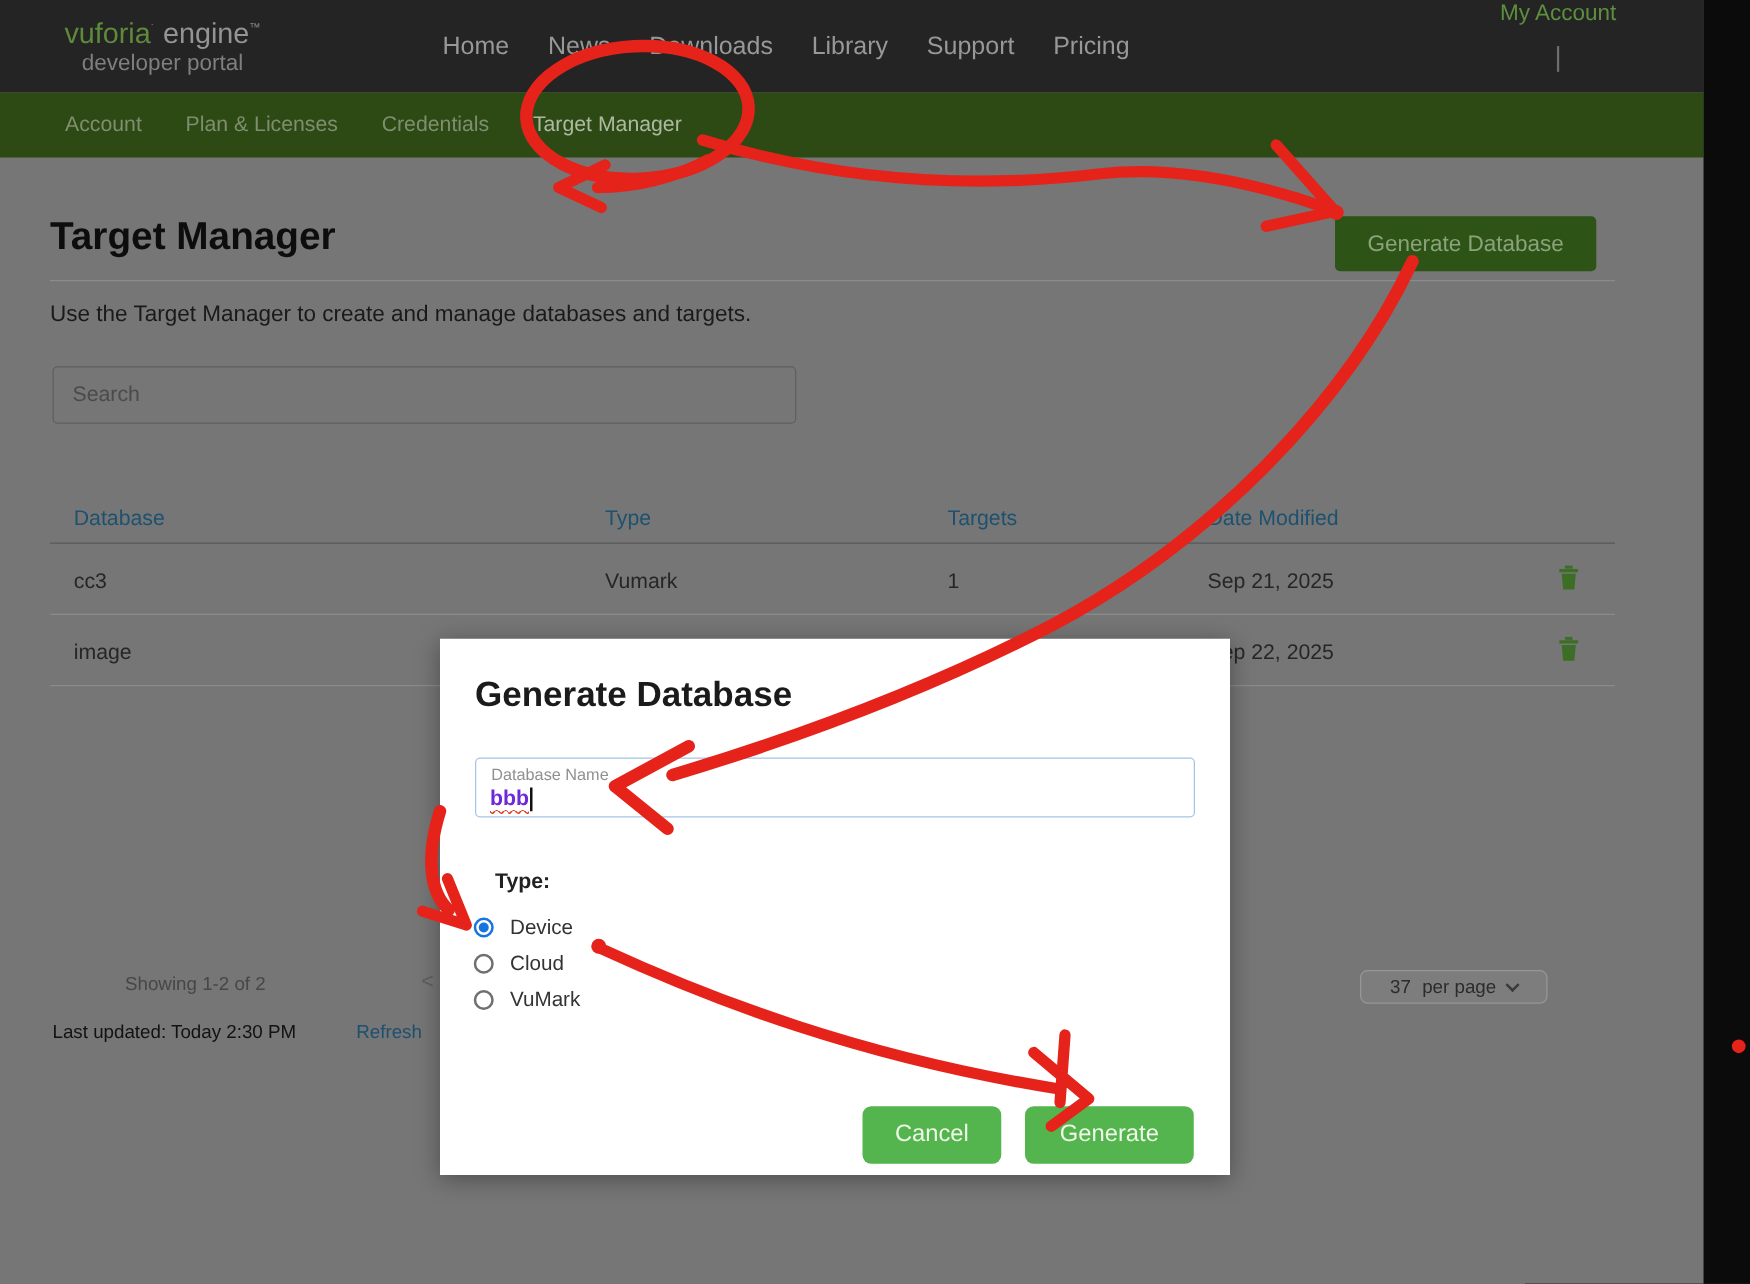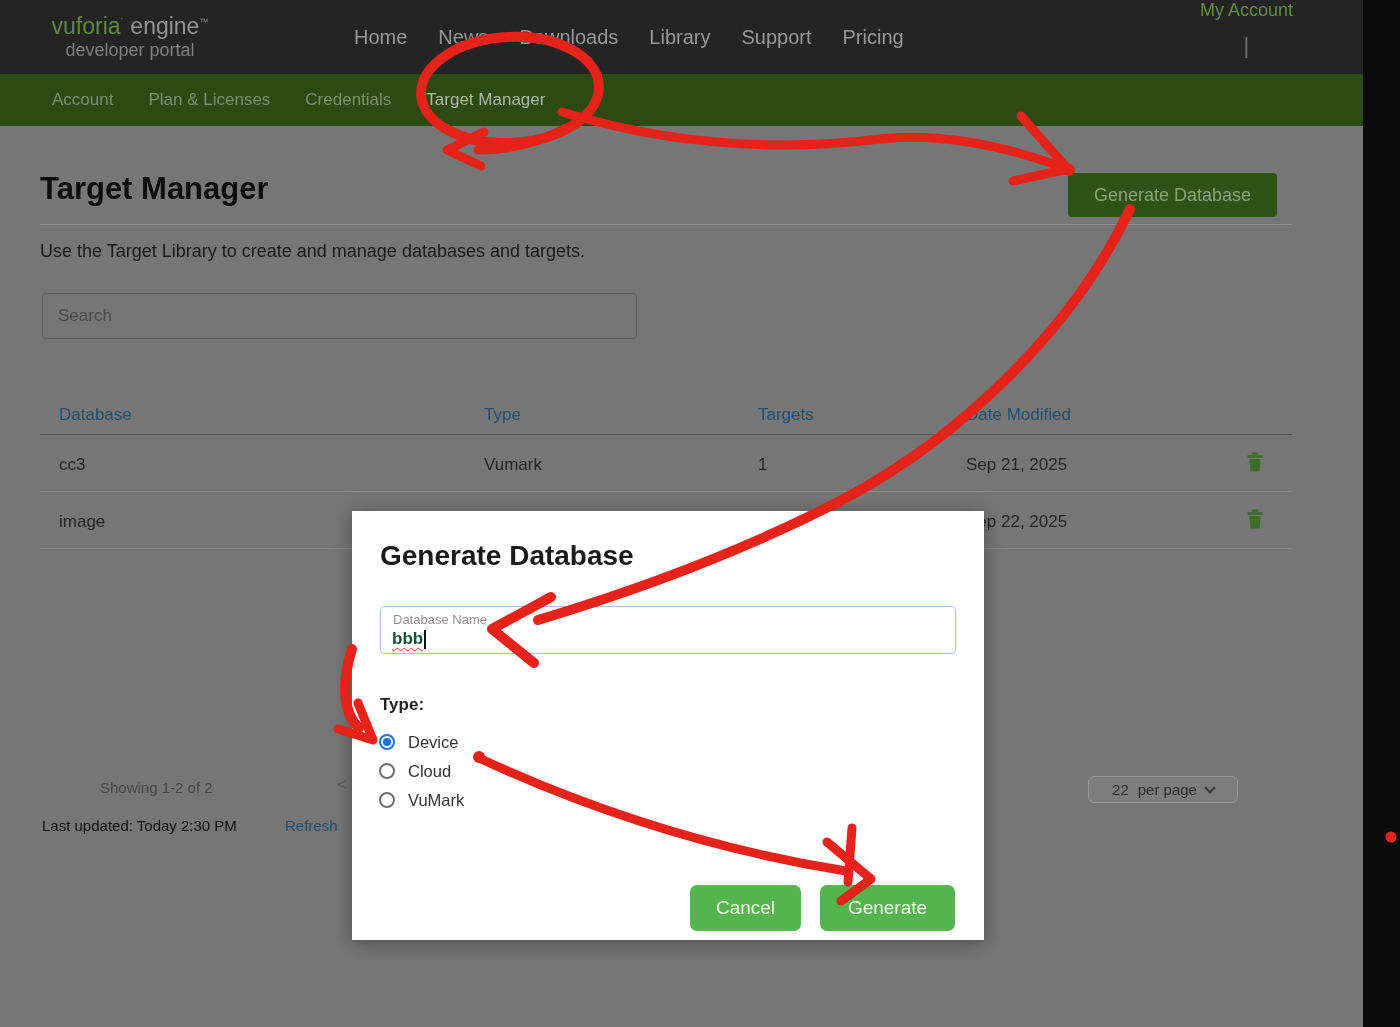--- a/index.html
+++ b/index.html
@@ -49,23 +49,23 @@
   .refresh { left:285px; top:817px; font-size:15px; color:#1d4f6e; cursor:pointer; }
 
   .right-strip { position:absolute; left:1363px; top:0; width:37px; height:1027px; background:#0b0b0b; z-index:2; }
 
   
   .modal { position:absolute; left:352px; top:511px; width:632px; height:429px; background:#ffffff; z-index:20; box-shadow:0 3px 18px rgba(0,0,0,0.35); }
   .modal-title { left:28px; top:29px; font-size:28px; font-weight:bold; color:#1b1b1b; }
   .name-field { left:28px; top:95px; width:576px; height:48px; border:1px solid #a5c4e7; border-radius:4px; background:#fff; }
   .name-label { position:absolute; left:12px; top:5px; font-size:13px; color:#909090; }
   .name-value-row { position:absolute; left:11px; top:22px; display:flex; align-items:center; }
-  .name-value { font-size:17px; font-weight:600; color:#14532d; text-decoration:underline; text-decoration-style:wavy; text-decoration-color:#e0341b; text-decoration-thickness:1px; text-underline-offset:3px; }
+  .name-value { font-size:17px; font-weight:600; color:#6d28d9; text-decoration:underline; text-decoration-style:wavy; text-decoration-color:#e0341b; text-decoration-thickness:1px; text-underline-offset:3px; }
   .caret { display:inline-block; width:2px; height:19px; background:#111; margin-left:1px; }
-  .type-label { left:28px; top:184px; font-size:17px; font-weight:bold; color:#222; }
+  .type-label { left:44px; top:184px; font-size:17px; font-weight:bold; color:#222; }
   .radio-row { position:absolute; left:27px; display:flex; align-items:center; gap:13px; height:20px; cursor:pointer; }
   .radio { width:16px; height:16px; border-radius:50%; border:2px solid #6f6f6f; position:relative; flex:0 0 auto; }
   .radio.selected { border-color:#1673e0; }
   .radio.selected::after { content:""; position:absolute; left:2px; top:2px; width:8px; height:8px; border-radius:50%; background:#1673e0; }
   .radio-label { font-size:16.5px; color:#333; }
   .modal-btn { position:absolute; top:351px; height:46px; background:#54b44d; color:#eef9e8; border:none; border-radius:7px; font-size:19px; font-family:"Liberation Sans", sans-serif; cursor:pointer;margin-top:23px; }
   .cancel-btn { left:338px; width:111px; }
   .generate-btn { left:468px; width:135px; }
 
   
@@ -102,21 +102,21 @@
   <div class="subnav">
     <span class="subnav-item">Account</span>
     <span class="subnav-item">Plan &amp; Licenses</span>
     <span class="subnav-item">Credentials</span>
     <span class="subnav-item active">Target Manager</span>
   </div>
 
   <h1 class="abs page-title">Target Manager</h1>
   <button class="abs gd-button">Generate Database</button>
   <div class="abs rule"></div>
-  <div class="abs page-desc">Use the Target Library to create and manage databases and targets.</div>
+  <div class="abs page-desc">Use the Target Manager to create and manage databases and targets.</div>
   <input class="abs search-input" type="text" placeholder="Search" style="">
 
   <div class="abs th" style="left:59px;">Database</div>
   <div class="abs th" style="left:484px;">Type</div>
   <div class="abs th" style="left:758px;">Targets</div>
   <div class="abs th" style="left:966px;">Date Modified</div>
   <div class="abs line hline" style="top:434px;"></div>
 
   <div>
     <div class="abs cell" style="left:59px;top:455px;">cc3</div>
@@ -144,21 +144,21 @@
         <rect x="0.5" y="3.2" width="15" height="2.6" fill="#3c6e26"></rect>
         <path d="M2.4 7 h11.2 l-1.1 12.5 h-9 z" fill="#3c6e26"></path>
       </svg>
     </button>
   </div>
   <div class="abs line" style="top:548px;"></div>
 
   <div class="abs showing">Showing 1-2 of 2</div>
   <div class="abs chev-prev">&lt;</div>
   <div class="abs per-page">
-    <span>22</span>
+    <span>37</span>
     <span>per page</span>
     <span class="chev-down"></span>
   </div>
   <div class="abs last-updated">Last updated: Today 2:30 PM</div>
   <div class="abs refresh">Refresh</div>
 </div>
 
 <div class="right-strip"></div>
 
 <div class="modal">

